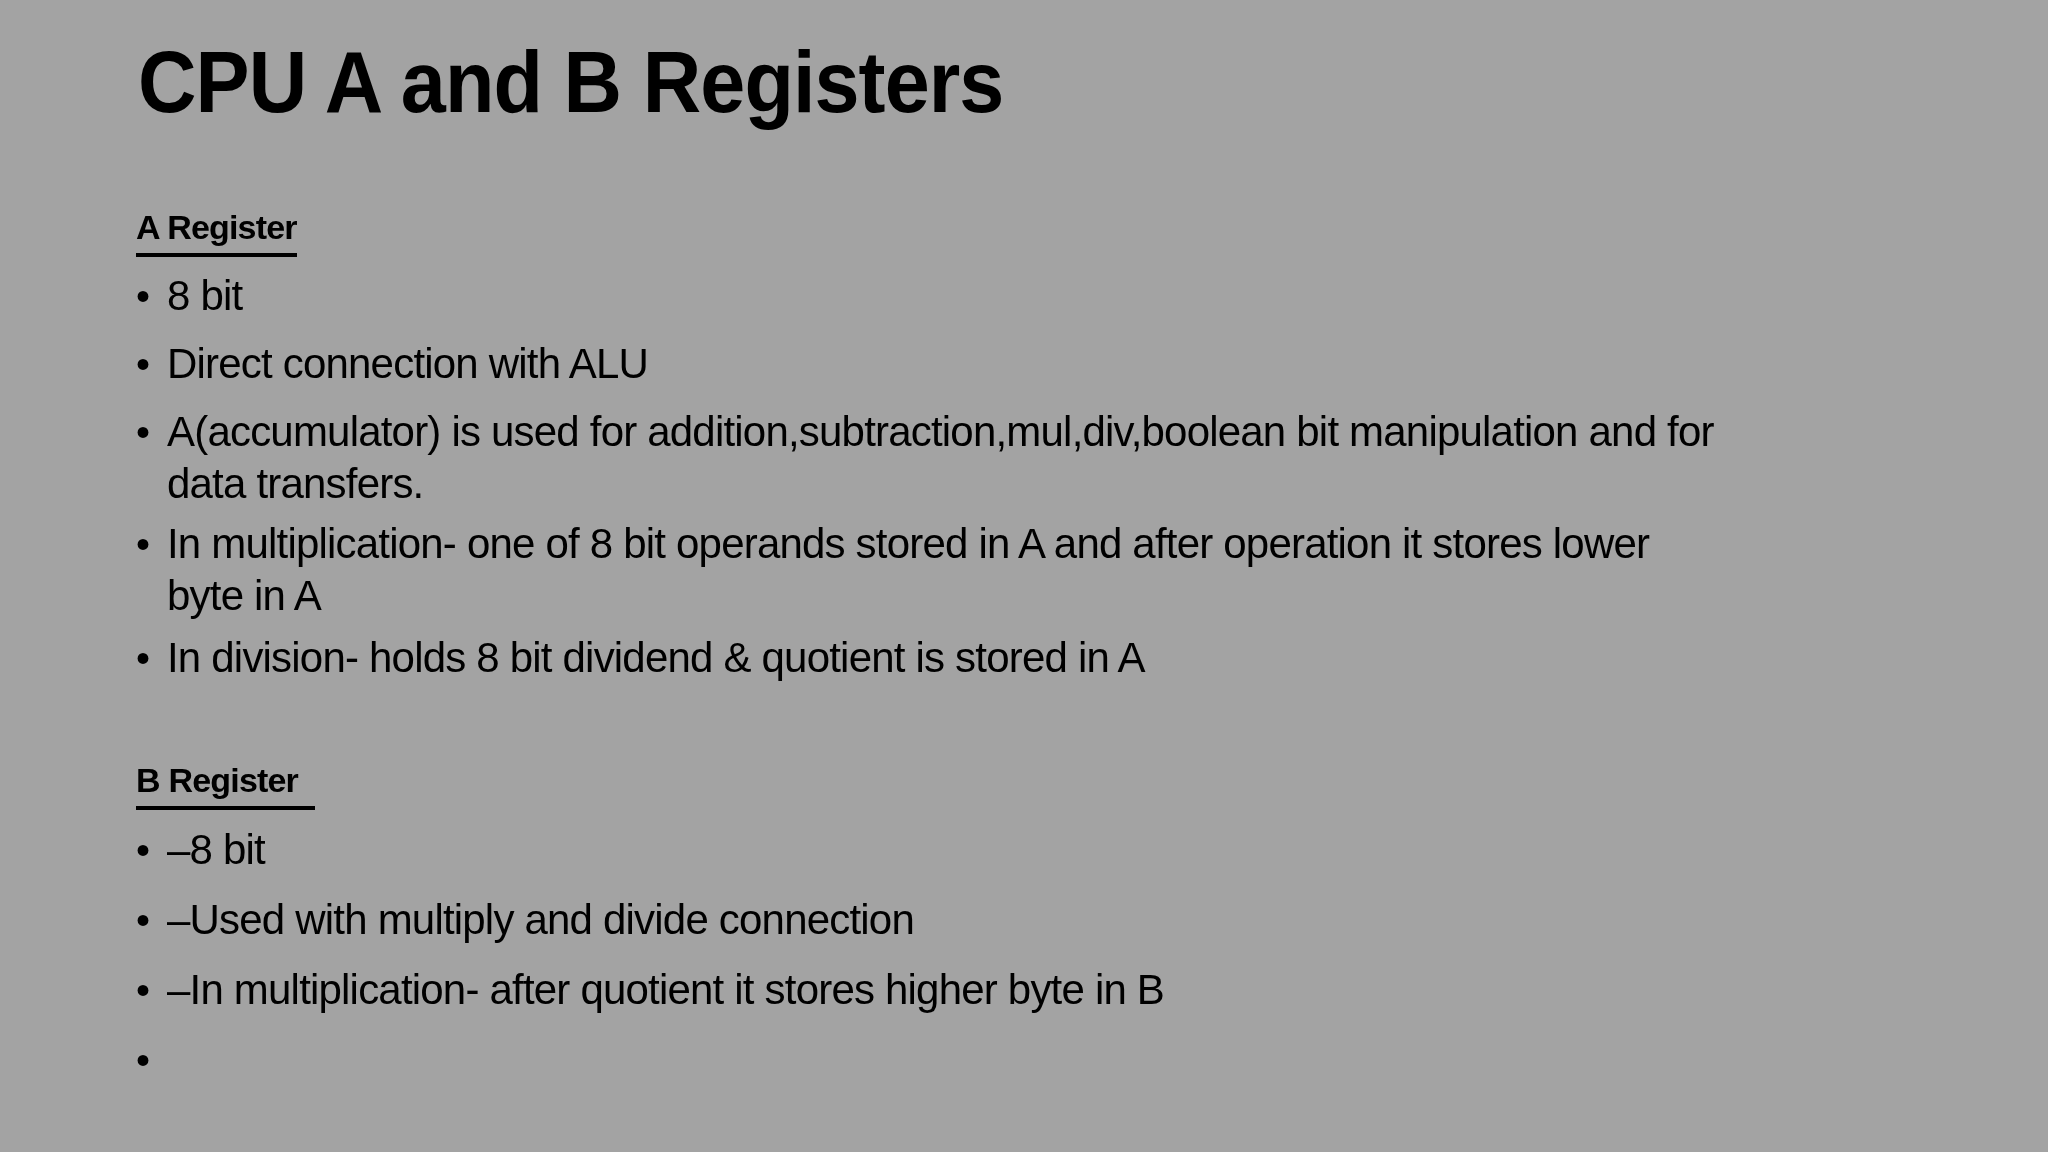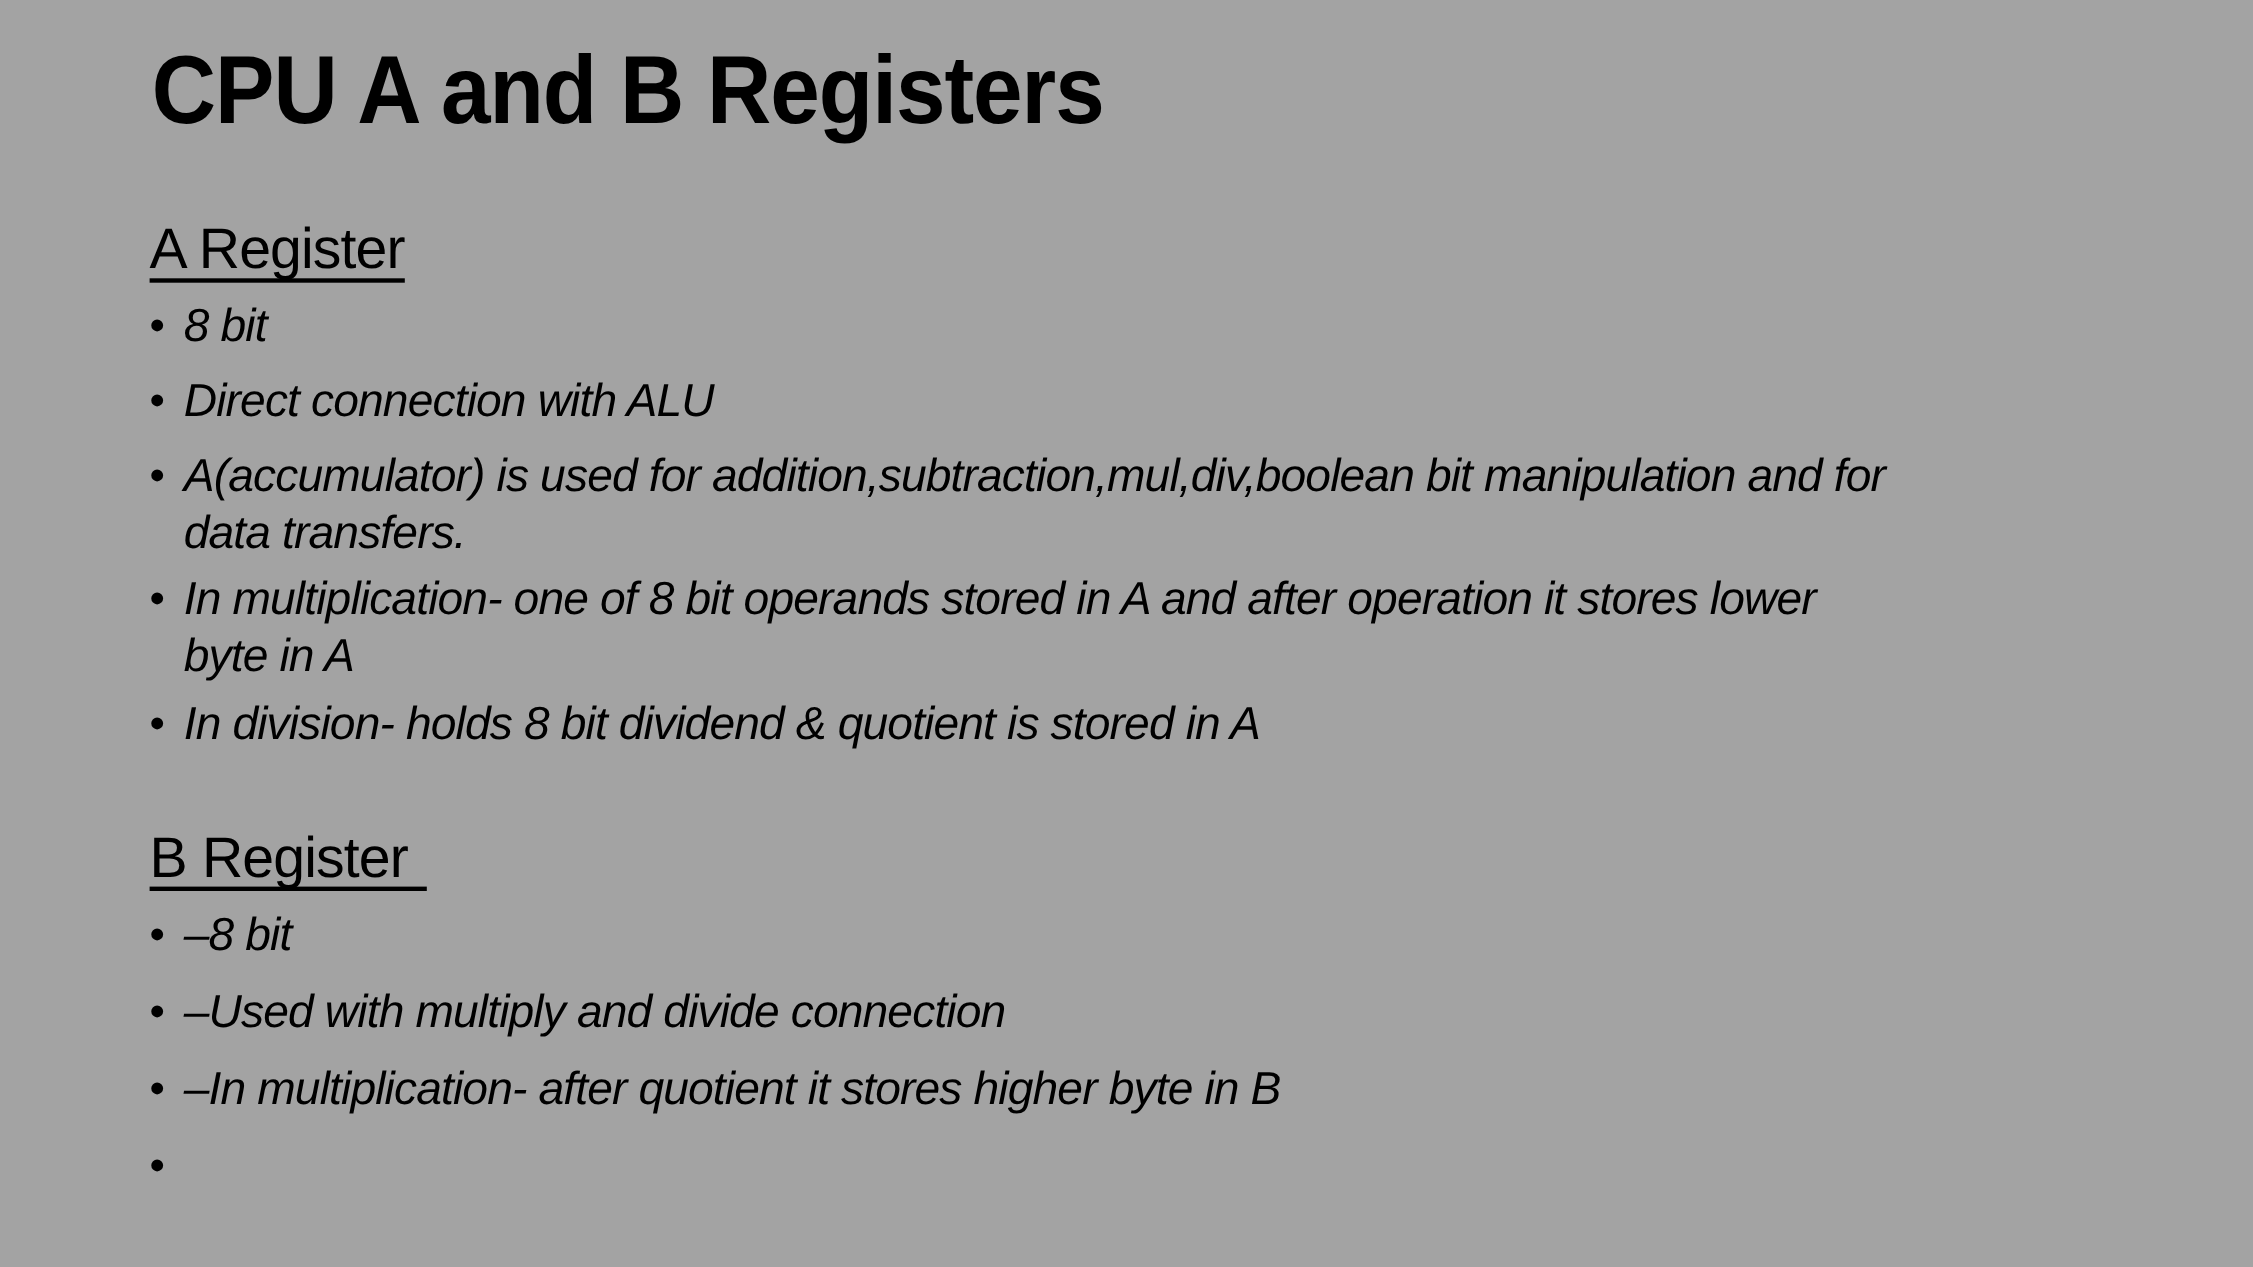--- a/index.html
+++ b/index.html
@@ -32,23 +32,23 @@
   .content {
     position: absolute;
     left: 136px;
     top: 201px;
     font-size: 42px;
     line-height: 52px;
     letter-spacing: -0.8px;
   }
   .sec h2 {
     margin: 0;
-    font-size: 52px;
+    font-size: 34px;
     line-height: 52px;
-    font-weight: 400;
+    font-weight: 700;
   }
   .hd {
     display: inline-block;
     border-bottom: 4px solid #000000;
   }
   .sec-b { margin-top: 70px; }
   .sec-b .hd { padding-right: 17px; }
   ul.bullets {
     list-style: none;
     margin: 0;
@@ -60,21 +60,20 @@
   }
   .marker {
     flex: 0 0 31px;
     width: 31px;
     font-size: 40px;
     line-height: 52px;
   }
   .btext {
     white-space: pre;
     line-height: 52px;
-    font-style: italic;
   }
   .sec-a li { margin-top: 13px; }
   .sec-a li:nth-child(2) { margin-top: 16px; }
   .sec-a li:nth-child(3) { margin-top: 16px; }
   .sec-a li:nth-child(4) { margin-top: 8px; }
   .sec-a li:nth-child(5) { margin-top: 10px; }
   .sec-b li { margin-top: 14px; }
   .sec-b li:nth-child(n+2) { margin-top: 18px; }
 </style>
 </head>

